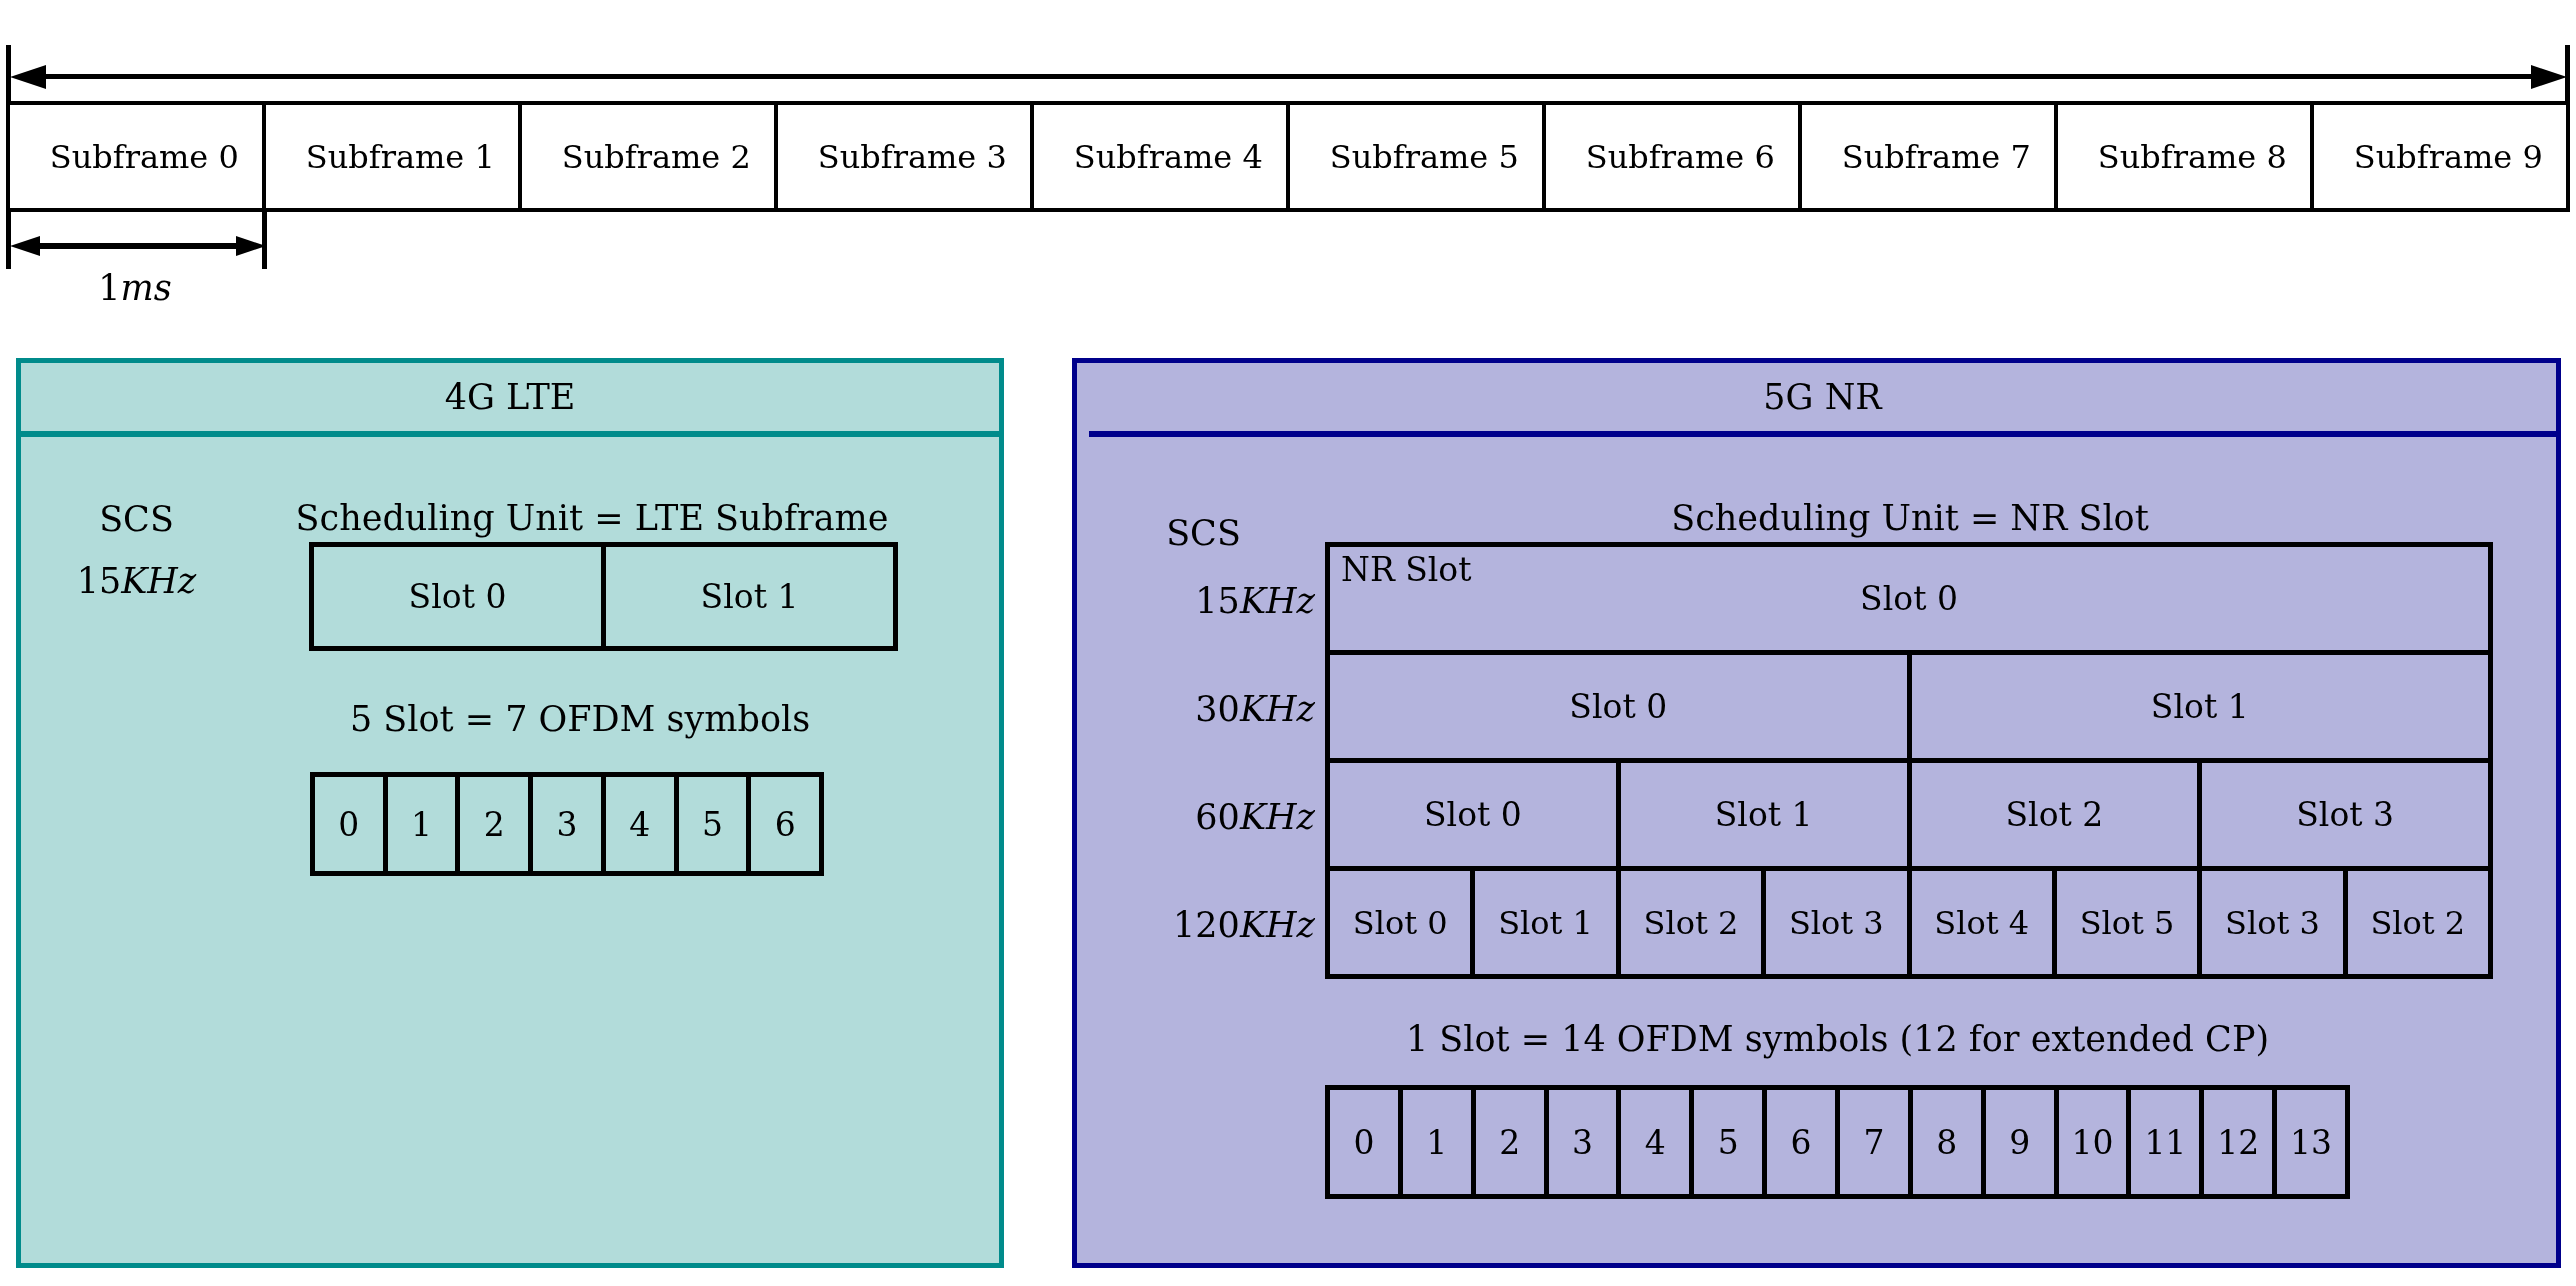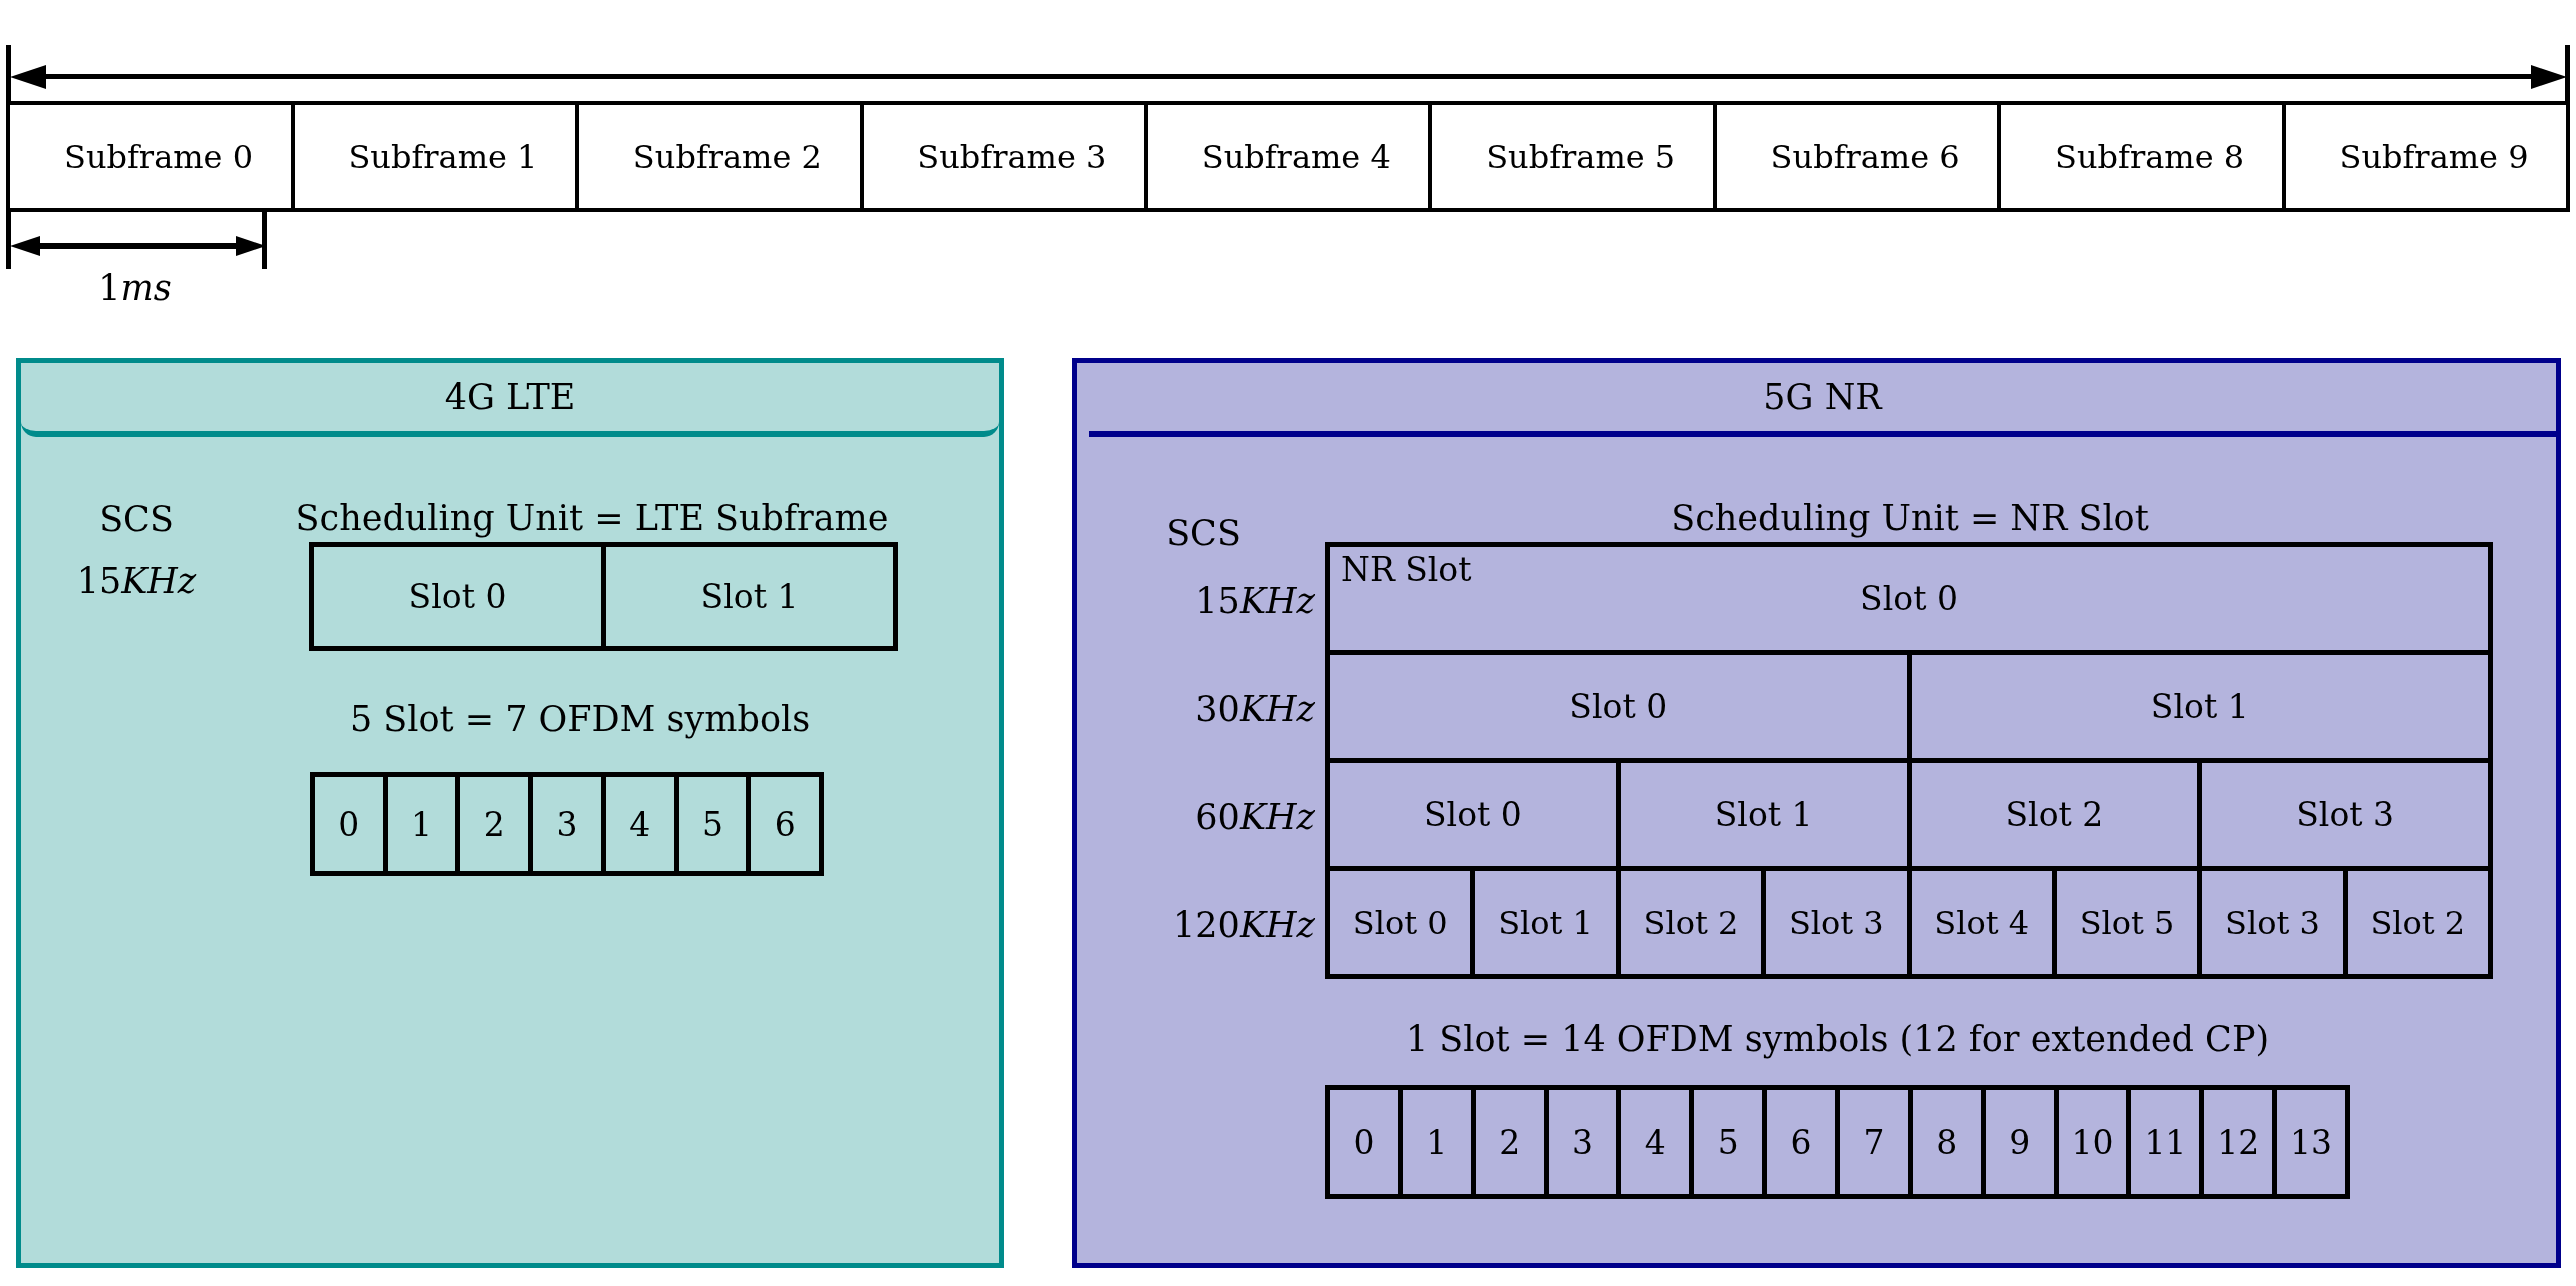--- a/index.html
+++ b/index.html
@@ -26,21 +26,21 @@
   }
   .subframe-row > div{flex:1;display:flex;align-items:center;justify-content:center;font-size:32px;padding-left:16px;}
   .subframe-row > div + div{border-left:4.8px solid #000;text-align:center;}
   .dur-label{position:absolute;left:32px;width:206px;top:268px;text-align:center;font-size:35px;}
 
   
   .panel{position:absolute;top:358px;height:910px;box-sizing:border-box;}
   .panel.lte{left:16px;width:988px;background:var(--lte-fill,#B2DCDA);border:5.6px solid var(--lte-border,#008B8B);}
   .panel.nr{left:1072px;width:1489px;background:var(--nr-fill,#B4B4DD);border:5.6px solid var(--nr-border,#00008B);}
   .panel-header{height:68px;display:flex;align-items:center;justify-content:center;font-size:35px;}
-  .panel.lte .panel-header{border-bottom:6.3px solid var(--lte-border,#008B8B);border-radius:15px;}
+  .panel.lte .panel-header{border-bottom:6.3px solid var(--lte-border,#008B8B);}
   .panel.nr  .panel-header{border-bottom:6.3px solid var(--nr-border,#00008B);margin-left:12px;}
 
   .abs{position:absolute;}
   .ctr{text-align:center;}
   .scs-line{font-size:35px;}
 
   .box-row{position:absolute;display:flex;border:5.6px solid #000;box-sizing:border-box;}
   .box-row > div{flex:1;display:flex;align-items:center;justify-content:center;font-size:33px;position:relative;}
   .box-row > div + div{border-left:5.6px solid #000;}
 
@@ -84,20 +84,21 @@
   </div>
 
   <div class="subframe-row">
     <div>Subframe 0</div>
     <div>Subframe 1</div>
     <div>Subframe 2</div>
     <div>Subframe 3</div>
     <div>Subframe 4</div>
     <div>Subframe 5</div>
     <div>Subframe 6</div>
+    <div>Subframe 7</div>
     <div>Subframe 8</div>
     <div>Subframe 9</div>
   </div>
 
   <div class="meas-bar" style="left:6.3px;top:212px;width:4.8px;height:57px;"></div>
   <div class="meas-bar" style="left:262px;top:212px;width:4.8px;height:57px;"></div>
   <div class="h-arrow small" style="left:9.5px;top:235px;width:256px;height:22px;">
     <div class="head-l"></div>
     <div class="shaft"></div>
     <div class="head-r"></div>

